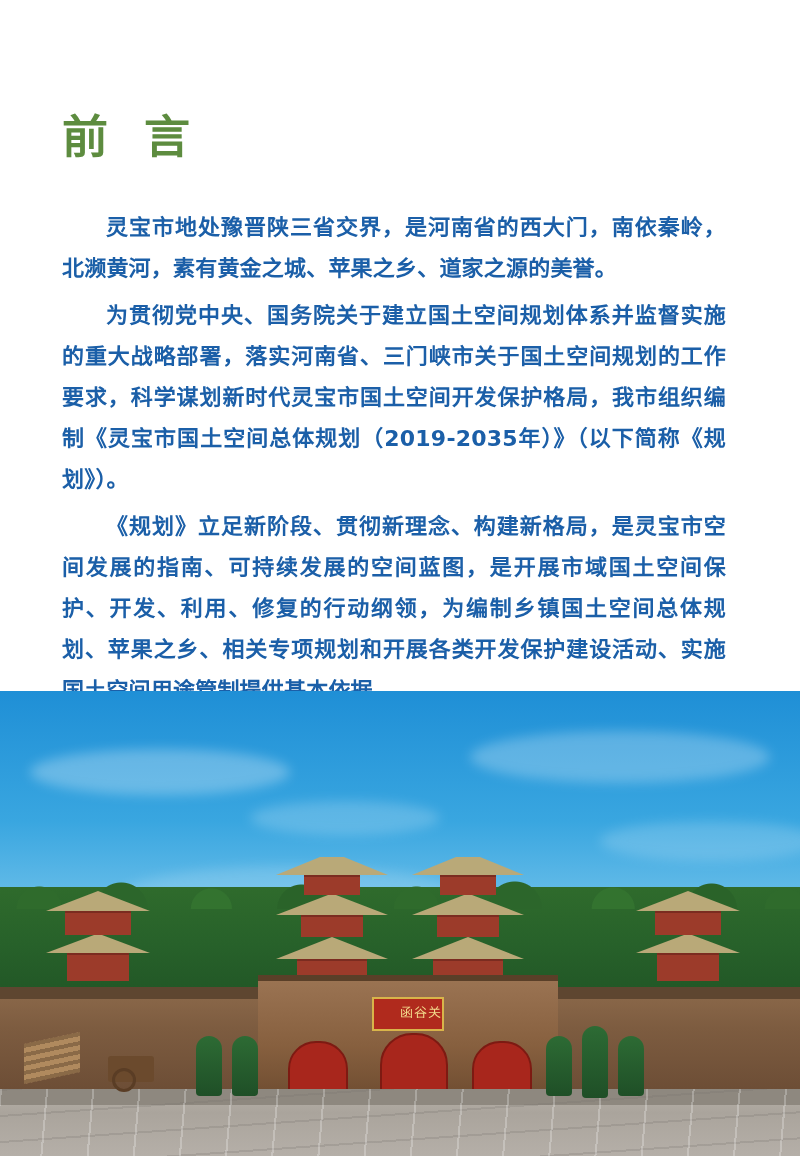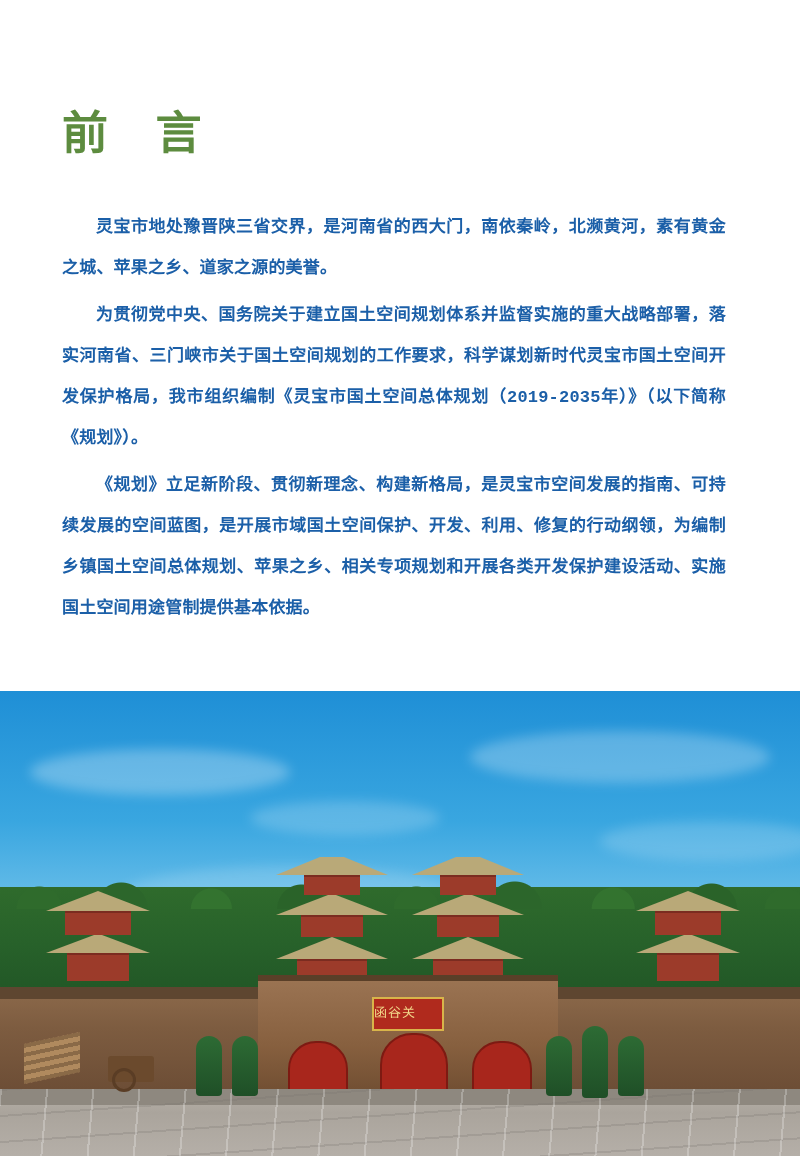--- a/index.html
+++ b/index.html
@@ -19,40 +19,39 @@
     position: relative;
     width: 800px;
     height: 1156px;
     background: #ffffff;
     overflow: hidden;
   }
 
   .content {
     padding: 0 62px;
     box-sizing: border-box;
-    font-family: Liberation Mono, monospace;
   }
 
   .page-title {
     margin: 0;
     padding-top: 112px;
     font-size: 46px;
     line-height: 1.1;
     font-weight: 700;
     color: #5d8c3f;
     letter-spacing: 10px;
   }
 
   .body-copy {
     margin-top: 44px;
   }
 
   .para {
     margin: 0 12px 6px 0;
-    font-size: 17px;
+    font-size: 22px;
     line-height: 41px;
     font-weight: 700;
     color: #1b5fa8;
     text-align: justify;
     text-justify: inter-ideograph;
     text-indent: 2em;
     letter-spacing: 0.2px;
   }
 
   
@@ -137,21 +136,21 @@
     left: 50%;
     transform: translateX(-50%);
     top: 16px;
     width: 68px;
     height: 30px;
     background: #b02a1d;
     border: 2px solid #d8b44a;
     color: #f2d98b;
     font-size: 13px;
     line-height: 28px;
-    text-align: left;
+    text-align: right;
     letter-spacing: 1px;
   }
   .gate-door {
     position: absolute;
     bottom: 0;
     width: 56px;
     height: 52px;
     background: #a8261c;
     border-radius: 28px 28px 0 0;
     border: 2px solid #7d1a12;

